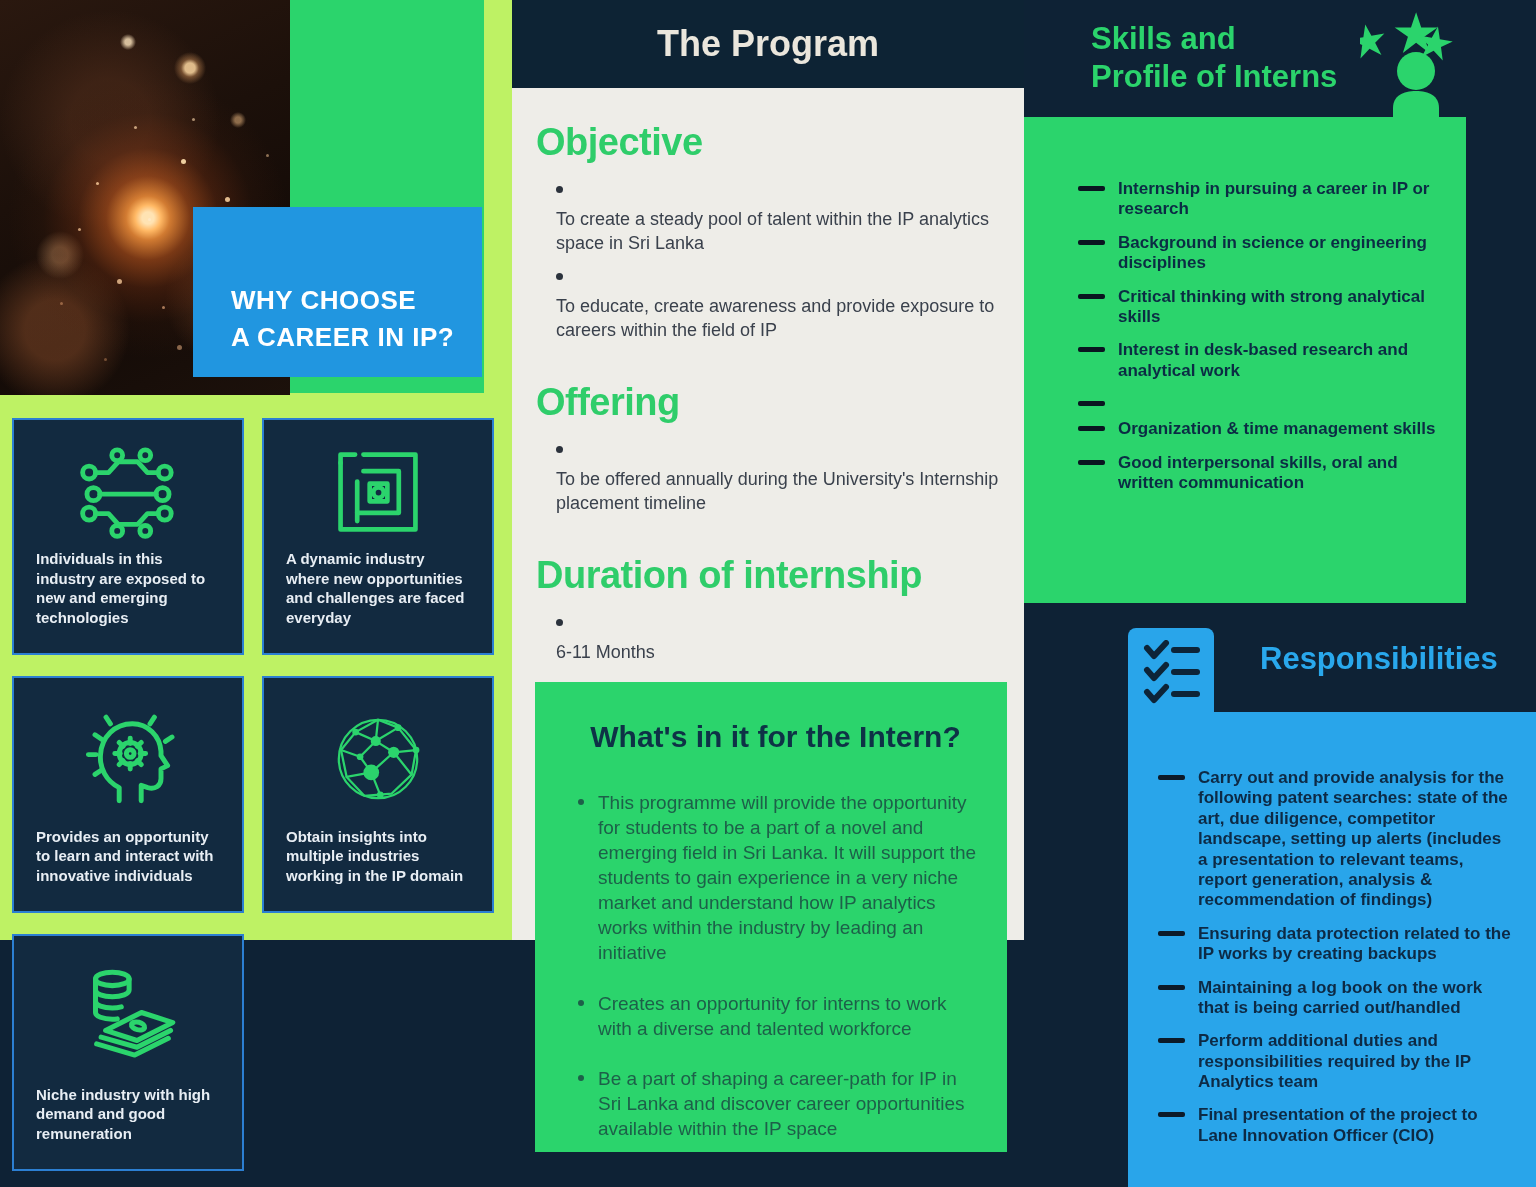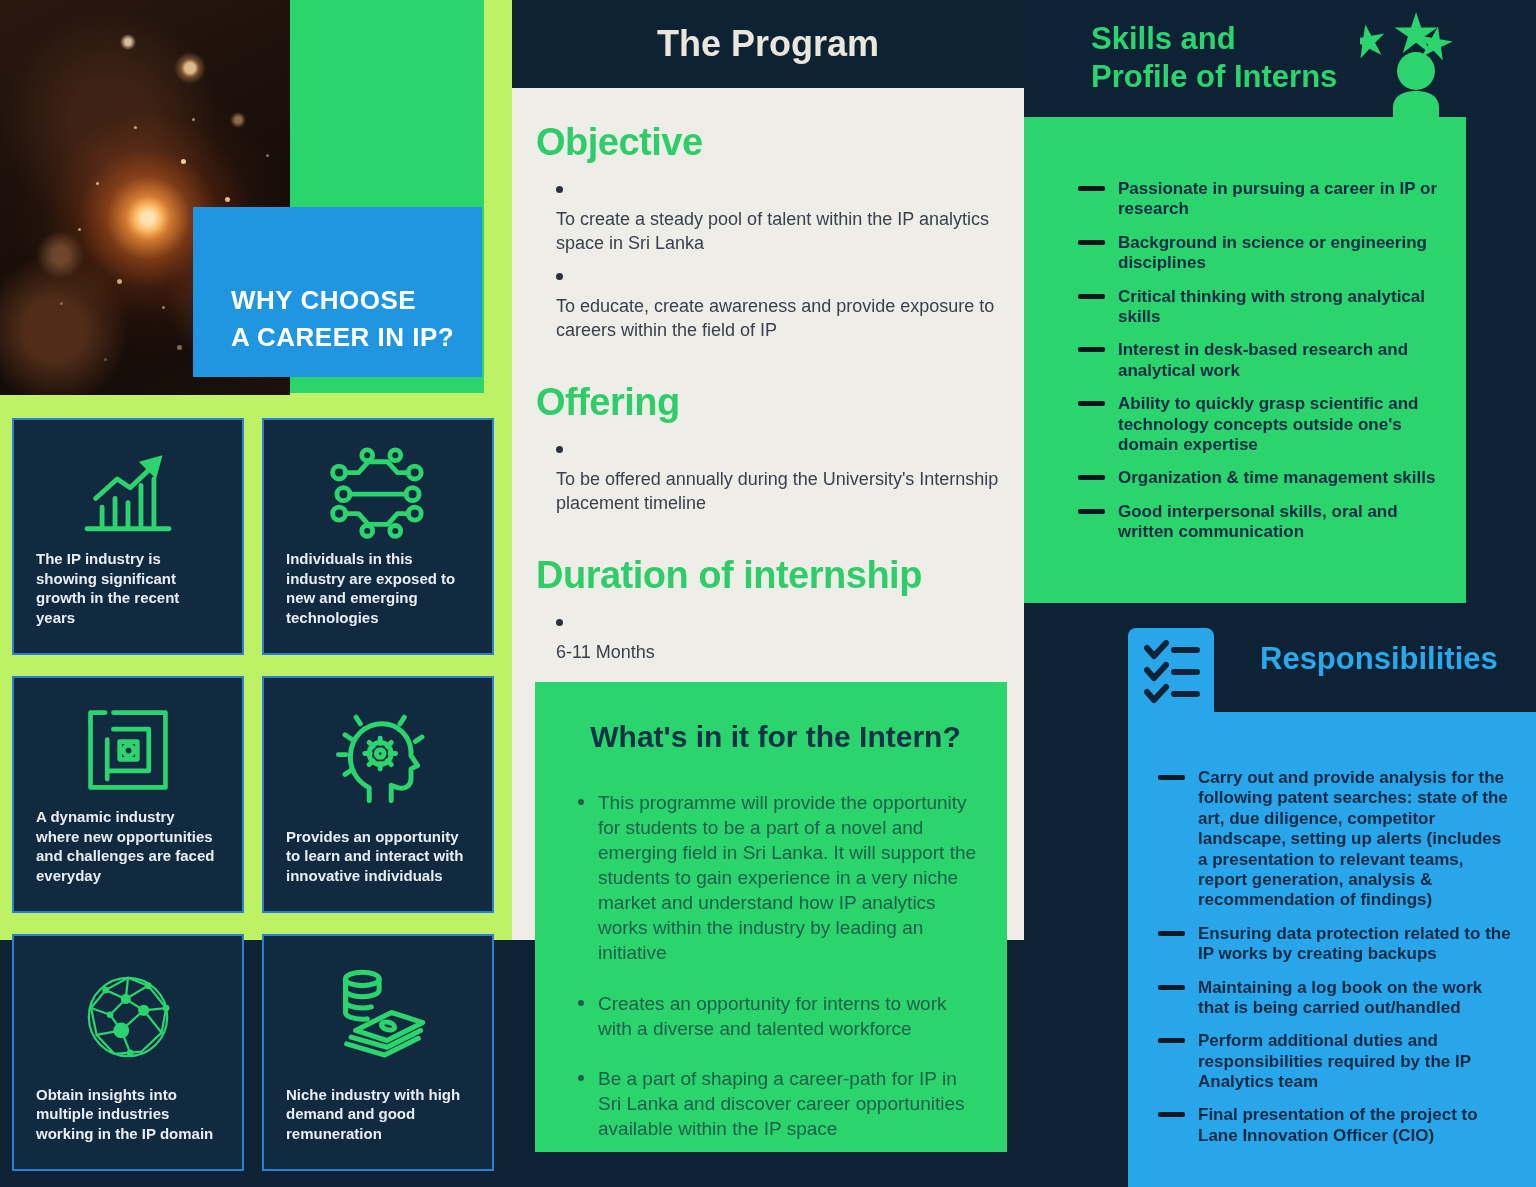--- a/index.html
+++ b/index.html
@@ -88,35 +88,20 @@
     <div class="green-rect"></div>
     <div class="why-box">
       <div class="hl">
         <span>WHY CHOOSE</span>
         <span>A CAREER IN IP?</span>
       </div>
     </div>
 
     <div class="tiles">
 
-      <div class="tile">
-        <div class="tile-icon">
-          <svg class="ticon" width="108" height="108" viewBox="0 0 100 100">
-            <path d="M12 84 H88"></path>
-            <path d="M26 84 V64"></path>
-              <path d="M38 84 V56"></path>
-              <path d="M50 84 V60"></path>
-              <path d="M62 84 V44"></path>
-              <path d="M74 84 V38"></path>
-            <path d="M20 56 L40 38 L52 46 L70 29"></path>
-            <path class="fillg" d="M60 22 L82 16 L76 38 Z"></path>
-          </svg>
-        </div>
-        <div class="tile-caption">The IP industry is showing significant growth in the recent years</div>
-      </div>
 
       <div class="tile">
         <div class="tile-icon">
           <svg class="ticon" width="108" height="108" viewBox="0 0 100 100">
             <circle cx="14" cy="32" r="6"></circle>
               <path d="M20 32 h12 l9 -10 h18 l9 10 h10"></path>
               <circle cx="84" cy="32" r="6"></circle>
             <circle cx="40" cy="16" r="5"></circle>
               <circle cx="66" cy="16" r="5"></circle>
             <circle cx="18" cy="52" r="6"></circle>
@@ -278,37 +263,36 @@
           <polygon points="55,10 60,25 76,25 63,34 68,50 55,40 42,50 47,34 34,25 50,25" transform="translate(30,14) scale(0.82) rotate(10 55 30)"></polygon>
           <circle cx="56" cy="67" r="19"></circle>
           <path d="M33 113 V104 C33 92 43 87 56 87 C69 87 79 92 79 104 V113 Z"></path>
         </g>
       </svg>
     </div>
 
     <div class="skills-box">
       <div class="d-row">
         <span class="dash"></span>
-        <span>Passionate in pursuing a career in IP or research</span>
+        <span>Internship in pursuing a career in IP or research</span>
       </div>
       <div class="d-row">
         <span class="dash"></span>
         <span>Background in science or engineering disciplines</span>
       </div>
       <div class="d-row">
         <span class="dash"></span>
         <span>Critical thinking with strong analytical skills</span>
       </div>
       <div class="d-row">
         <span class="dash"></span>
         <span>Interest in desk-based research and analytical work</span>
       </div>
       <div class="d-row">
         <span class="dash"></span>
-        <span>Ability to quickly grasp scientific and technology concepts outside one's domain expertise</span>
       </div>
       <div class="d-row">
         <span class="dash"></span>
         <span>Organization &amp; time management skills</span>
       </div>
       <div class="d-row">
         <span class="dash"></span>
         <span>Good interpersonal skills, oral and written communication</span>
       </div>
     </div>

